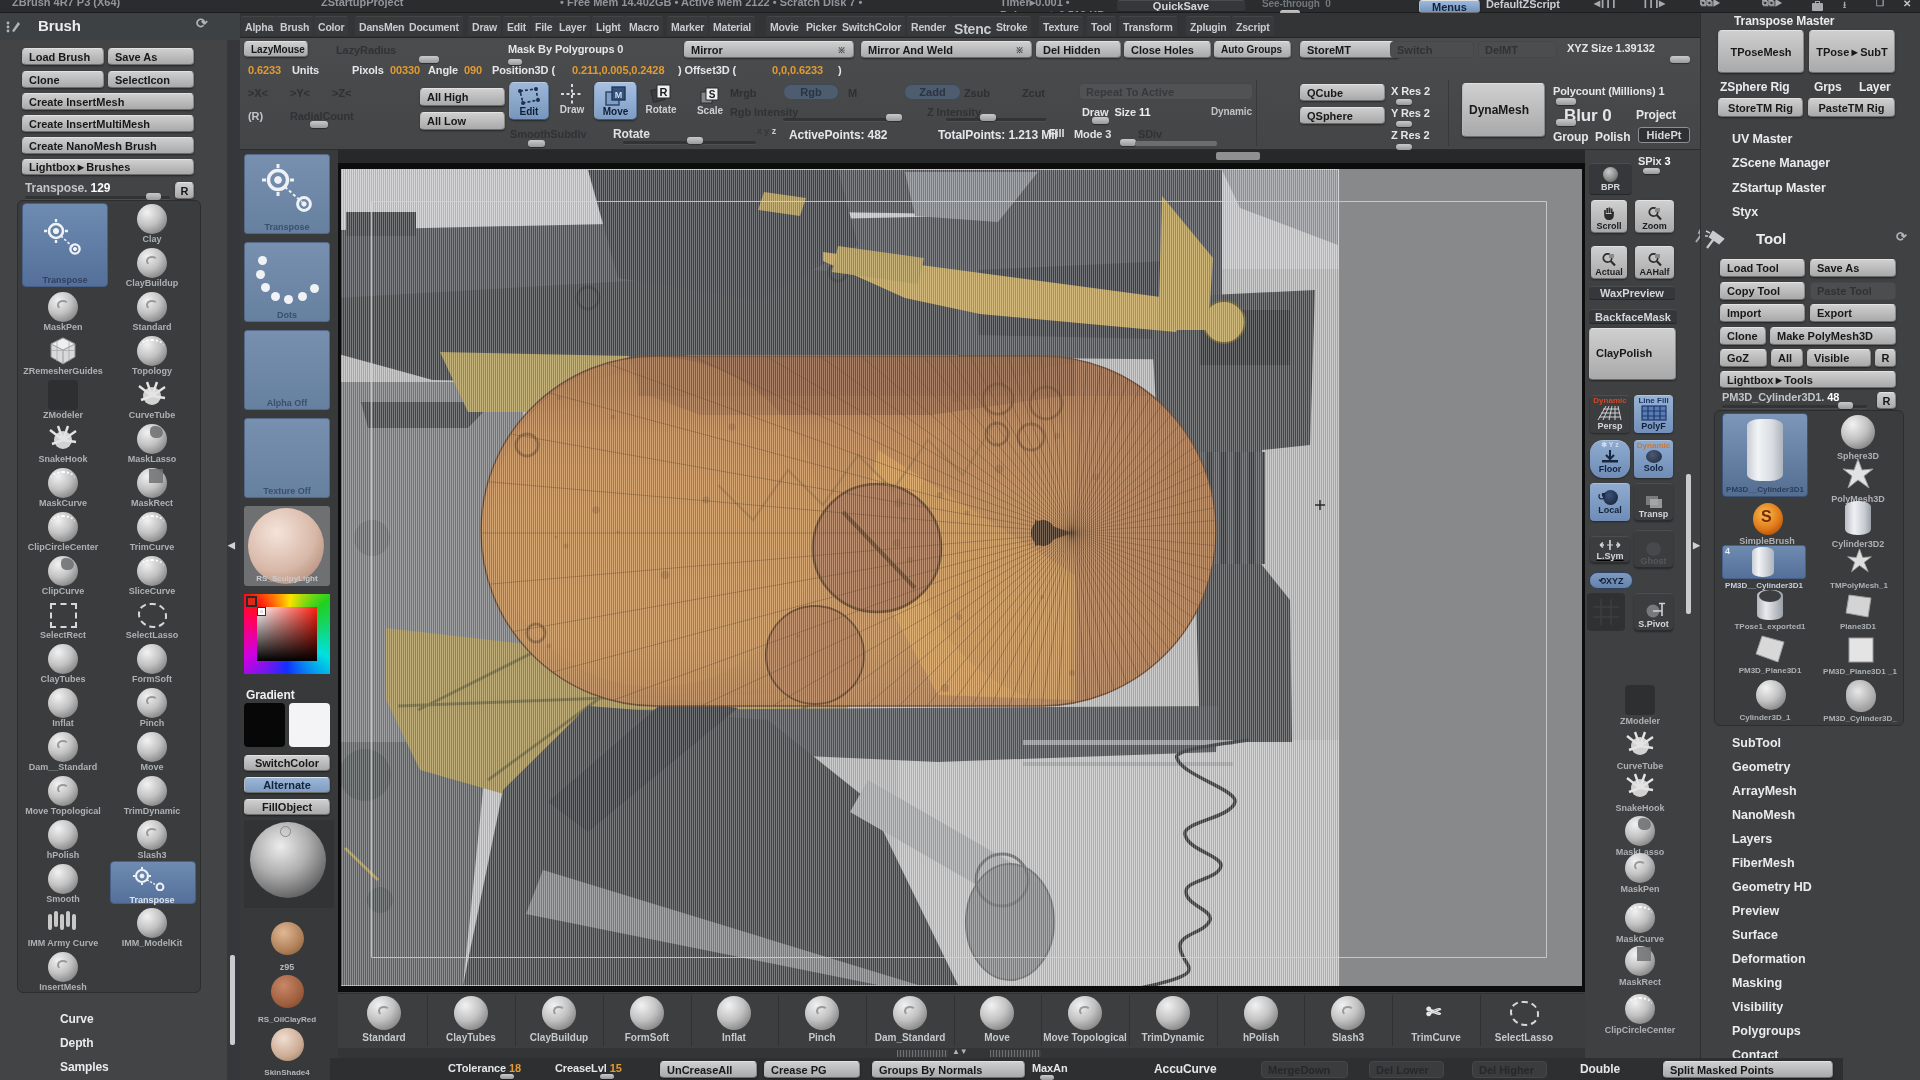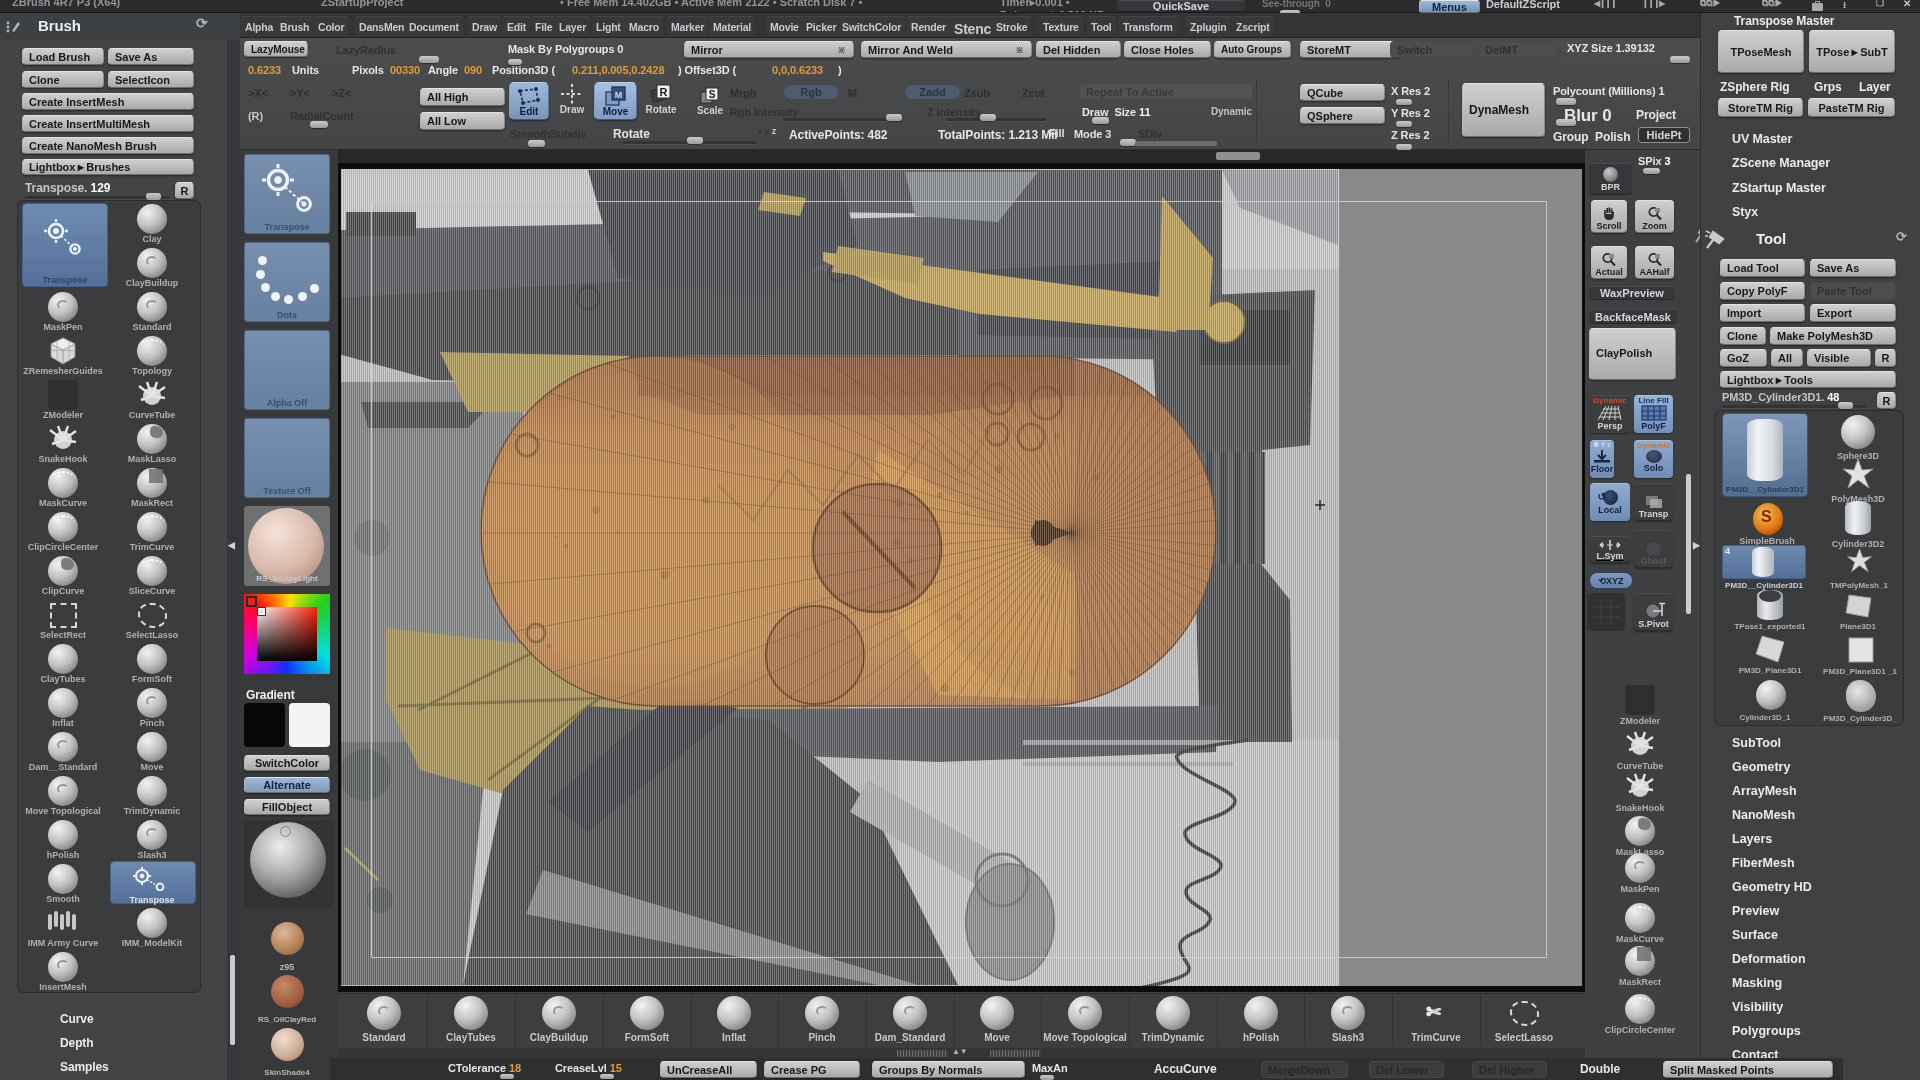--- a/index.html
+++ b/index.html
@@ -581,21 +581,21 @@
 <div class="ab" style="left:1634px;top:395px;width:39px;height:38px;background:linear-gradient(#97b2d4,#7290ba);border-radius:4px;border-top:1px solid #b0c4de;display:flex;flex-direction:column;align-items:center;box-shadow:0 1px 2px rgba(0,0,0,.4);">
     <span style="font-size:8px;font-weight:bold;color:#1c3464;">Line Fill</span>
     <svg width="26" height="16" viewBox="0 0 26 16">
       <g stroke="#20386a" stroke-width="1.2">
         <rect x="1" y="1" width="24" height="14" fill="#5a7cb4"></rect>
         <path d="M1 6 L25 6 M1 11 L25 11 M7 1 L7 15 M13 1 L13 15 M19 1 L19 15"></path>
       </g>
     </svg>
     <span style="font-size:9px;font-weight:bold;color:#12213a;">PolyF</span>
   </div>
-<div class="ab" style="left:1590px;top:440px;width:24px;height:38px;background:linear-gradient(#8fabd0,#6e8cb6);border-radius:4px;border-top:1px solid #a8c0dc;display:flex;flex-direction:column;align-items:center;box-shadow:0 1px 2px rgba(0,0,0,.4);">
+<div class="ab" style="left:1590px;top:440px;width:40px;height:38px;background:linear-gradient(#8fabd0,#6e8cb6);border-radius:13px;border-top:1px solid #a8c0dc;display:flex;flex-direction:column;align-items:center;box-shadow:0 1px 2px rgba(0,0,0,.4);">
     <span style="font-size:7px;font-weight:bold;color:#d0dcec;">✱ Y z</span>
     <svg width="20" height="15" viewBox="0 0 20 15">
       <path d="M10 1 L10 9 M6 6 L10 10 L14 6" stroke="#16263e" stroke-width="2" fill="none"></path>
       <rect x="2" y="11" width="16" height="2.5" fill="#16263e"></rect>
     </svg>
     <span style="font-size:9px;font-weight:bold;color:#12213a;">Floor</span>
   </div>
 <div class="ab" style="left:1634px;top:440px;width:39px;height:38px;background:linear-gradient(#8fabd0,#6e8cb6);border-radius:4px;border-top:1px solid #a8c0dc;display:flex;flex-direction:column;align-items:center;box-shadow:0 1px 2px rgba(0,0,0,.4);">
     <span style="font-size:8px;font-weight:bold;color:#c87838;">Dynamic</span>
     <div style="width:16px;height:13px;border-radius:50%;background:radial-gradient(circle at 40% 35%,#4a5a74,#1e2838);"></div>
@@ -687,21 +687,21 @@
 <div class="txt" style="left:1732px;top:181px;font-size:12.5px;color:#e9ebed;">ZStartup Master</div>
 <div class="txt" style="left:1732px;top:205px;font-size:12.5px;color:#e9ebed;">Styx</div>
 <svg class="ab" style="left:1703px;top:228px;" width="24" height="22" viewBox="0 0 24 22">
     <path d="M4 20 L13 8 M10 4 L20 11 L16 15 L7 9 Z" stroke="#c8cbce" stroke-width="2.2" fill="#c8cbce"></path>
     <path d="M3 3 L7 5 M2 8 L5 8" stroke="#c8cbce" stroke-width="1.4"></path>
   </svg>
 <div class="txt" style="left:1756px;top:230px;font-size:15px;color:#ecedef;">Tool</div>
 <div class="txt" style="left:1896px;top:229px;font-size:13px;color:#b0b3b6;">⟳</div>
 <div class="btn" style="left:1720px;top:259px;width:85px;height:18px;font-size:11px;">Load Tool</div>
 <div class="btn" style="left:1810px;top:259px;width:86px;height:18px;font-size:11px;">Save As</div>
-<div class="btn" style="left:1720px;top:282px;width:85px;height:18px;font-size:11px;">Copy PolyF</div>
+<div class="btn" style="left:1720px;top:282px;width:85px;height:18px;font-size:11px;">Copy Tool</div>
 <div class="dbtn" style="left:1810px;top:282px;width:86px;height:18px;font-size:11px;">Paste Tool</div>
 <div class="btn" style="left:1720px;top:304px;width:85px;height:18px;font-size:11px;">Import</div>
 <div class="btn" style="left:1810px;top:304px;width:86px;height:18px;font-size:11px;">Export</div>
 <div class="btn" style="left:1720px;top:327px;width:46px;height:18px;font-size:11px;">Clone</div>
 <div class="btn" style="left:1770px;top:327px;width:126px;height:18px;font-size:11px;">Make PolyMesh3D</div>
 <div class="btn" style="left:1720px;top:349px;width:47px;height:18px;font-size:11px;">GoZ</div>
 <div class="btn" style="left:1771px;top:349px;width:32px;height:18px;font-size:11px;">All</div>
 <div class="btn" style="left:1807px;top:349px;width:64px;height:18px;font-size:11px;">Visible</div>
 <div class="btn btnc" style="left:1875px;top:349px;width:21px;height:18px;font-size:11px;">R</div>
 <div class="btn" style="left:1720px;top:371px;width:176px;height:17px;font-size:11px;">Lightbox►Tools</div>

